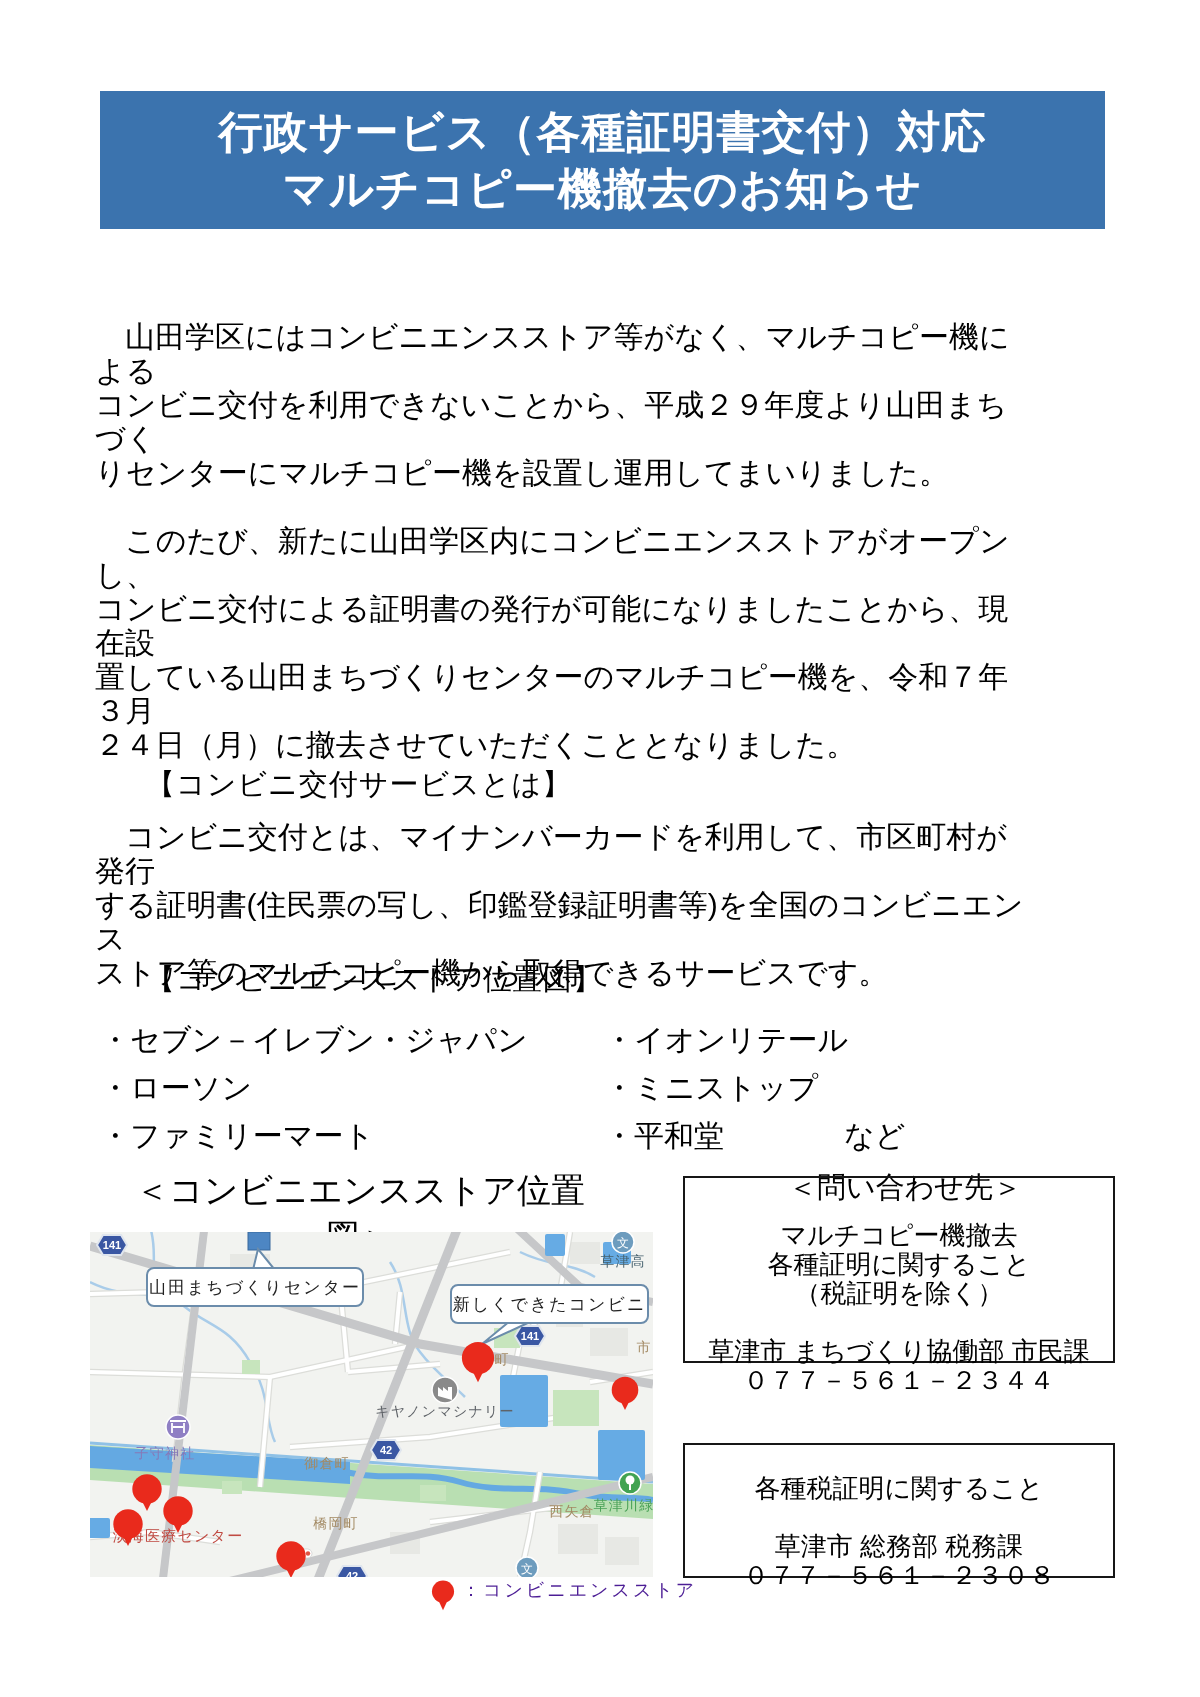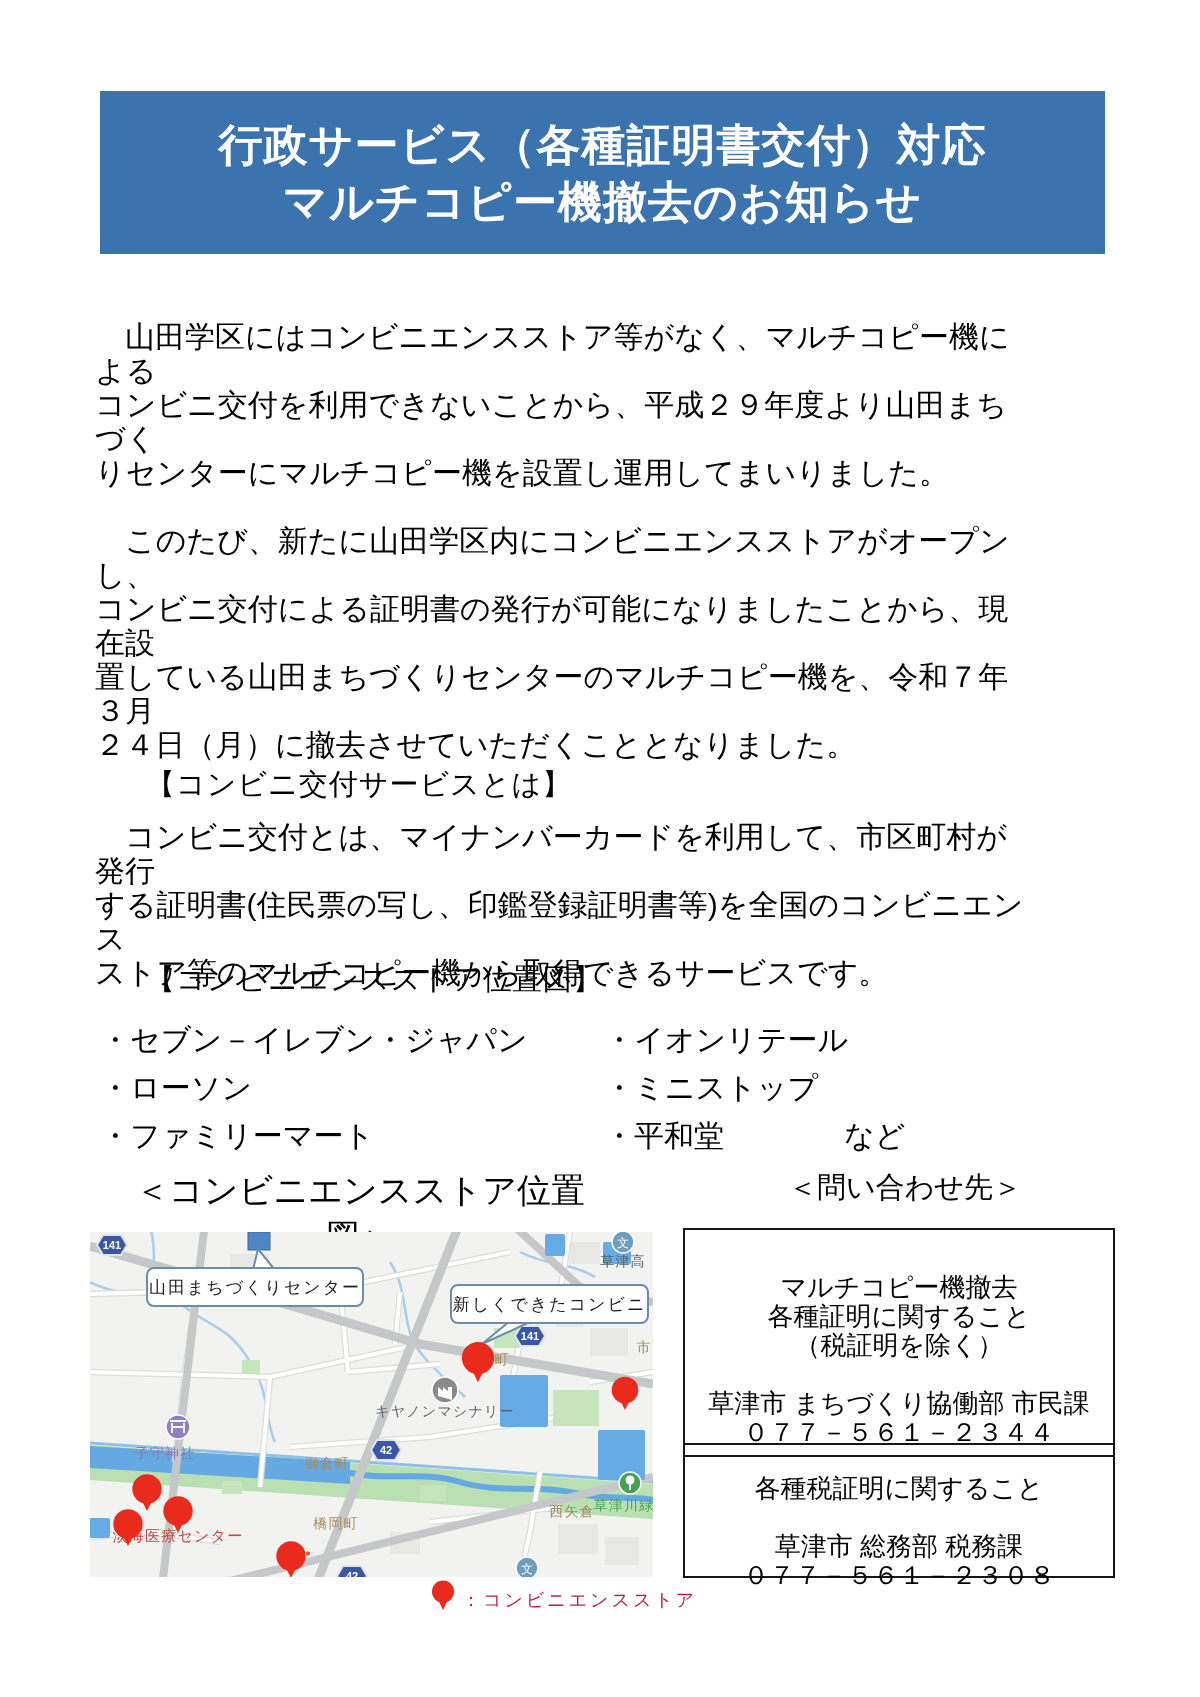--- a/index.html
+++ b/index.html
@@ -1,38 +1,38 @@
 <!DOCTYPE html>
 <html><head>
 <meta charset="utf-8">
 <style>
   html,body{margin:0;padding:0;background:#ffffff;}
   body{font-family:"Liberation Sans","DejaVu Sans",sans-serif;color:#000;}
   .page{position:relative;width:1200px;height:1697px;background:#fff;overflow:hidden;}
   .abs{position:absolute;}
-  .header{left:100px;top:91px;width:1005px;height:163px;background:#3b73ae;color:#fff;
+  .header{left:100px;top:91px;width:1005px;height:138px;background:#3b73ae;color:#fff;
           display:flex;flex-direction:column;justify-content:center;align-items:center;
           font-weight:bold;font-size:44px;line-height:57px;letter-spacing:1px;}
   .bodytext{left:95px;top:286px;width:940px;font-size:30px;line-height:34px;white-space:pre-line;}
   .datebox{left:102px;top:633px;width:975px;height:85px;border:2px solid #b4b4b4;box-sizing:border-box;
            display:flex;align-items:center;justify-content:center;
            font-size:37px;font-weight:bold;letter-spacing:3px;}
   .sec-heading{font-size:29px;letter-spacing:1px;margin-left:48px;}
   .about{left:95px;top:820px;width:940px;font-size:30px;line-height:34px;white-space:pre-line;}
   .faclist{font-size:30px;line-height:48px;white-space:pre-line;}
   .map-heading{left:120px;top:1168px;width:480px;text-align:center;font-size:34px;}
   .contact-heading{left:705px;top:1168px;width:400px;text-align:center;font-size:29px;}
   .mapwrap{left:90px;top:1232px;width:563px;height:345px;}
   .mapwrap svg{display:block;}
   .cbox{left:683px;width:432px;border:2px solid #161616;box-sizing:border-box;text-align:center;
         font-size:26px;line-height:29px;white-space:pre-line;}
-  .cbox1{top:1228px;height:229px;padding-top:14px;}
+  .cbox1{top:1176px;height:187px;padding-top:14px;}
   .cbox2{top:1443px;height:135px;}
-  .legend{left:430px;top:1578px;display:flex;align-items:flex-end;gap:6px;
-          font-size:18px;letter-spacing:3px;color:#be185d;}
+  .legend{left:430px;top:1578px;display:flex;align-items:flex-start;gap:6px;
+          font-size:18px;letter-spacing:3px;color:#4c1d95;}
 </style>
 </head>
 <body>
 
 <div class="page">
 
   <div class="abs header">
     <div>行政サービス（各種証明書交付）対応</div>
     <div>マルチコピー機撤去のお知らせ</div>
   </div>

